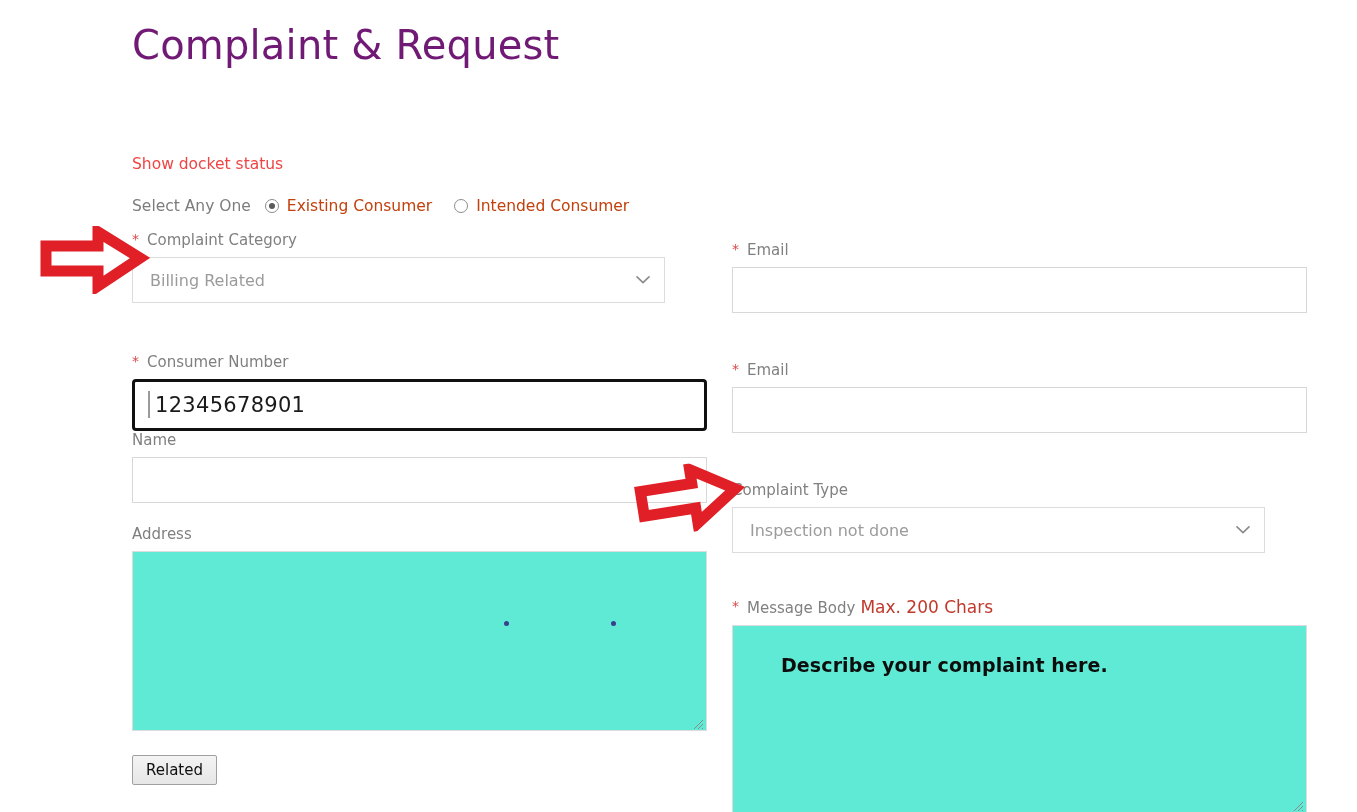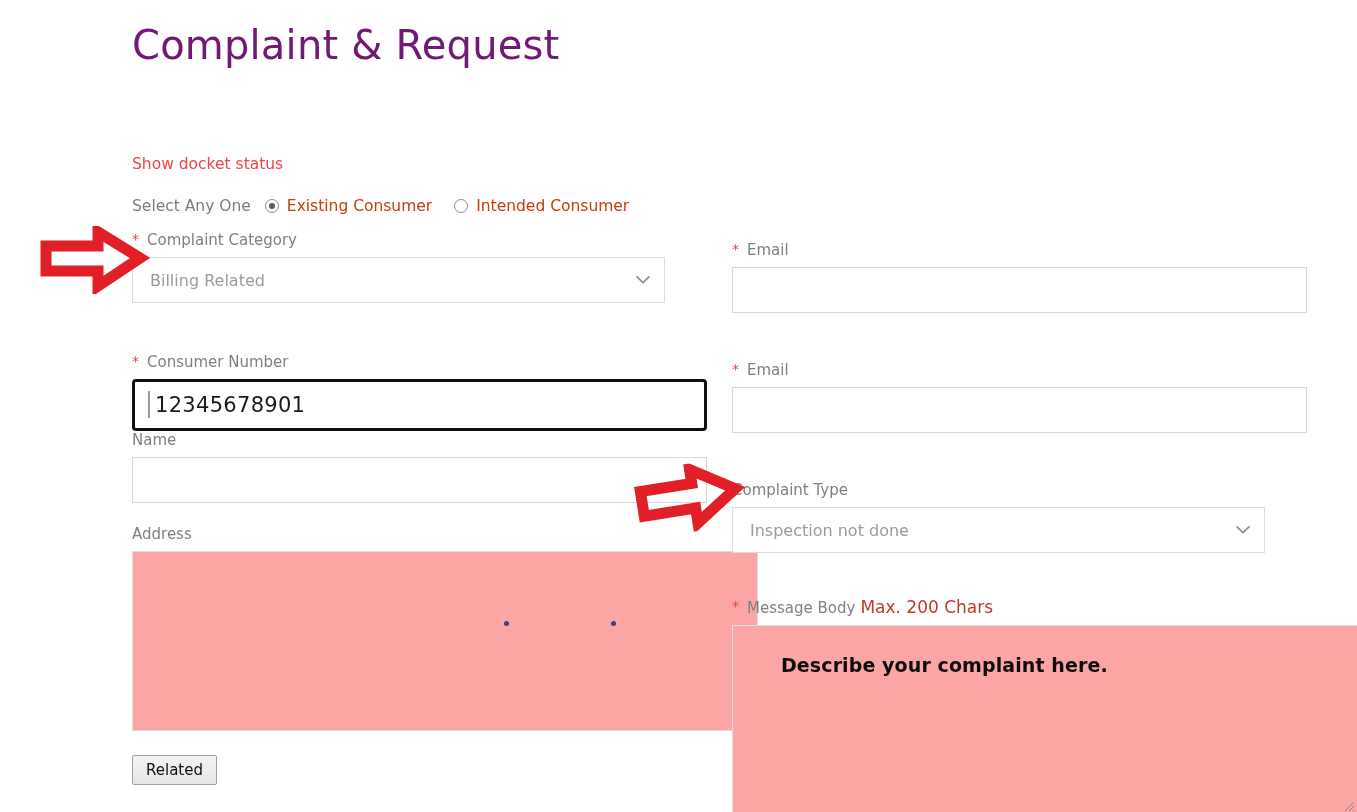--- a/index.html
+++ b/index.html
@@ -170,23 +170,23 @@
     top: 50%;
     transform: translateY(-50%);
     width: 14px; height: 9px;
   }
   .sel-chev svg { display: block; }
 
   
   .ta-box {
     box-sizing: border-box;
     position: relative;
-    width: 626px;
+    width: 575px;
     border: 1px solid #dcdcdc;
-    background: #fca5a5;
+    background: #5eead4;
     font-family: "DejaVu Sans", sans-serif;
     overflow: hidden;
   }
   .resize-grip {
     position: absolute;
     right: 2px; bottom: 2px;
     width: 13px; height: 13px;
     pointer-events: none;
   }
   .ta-content {

